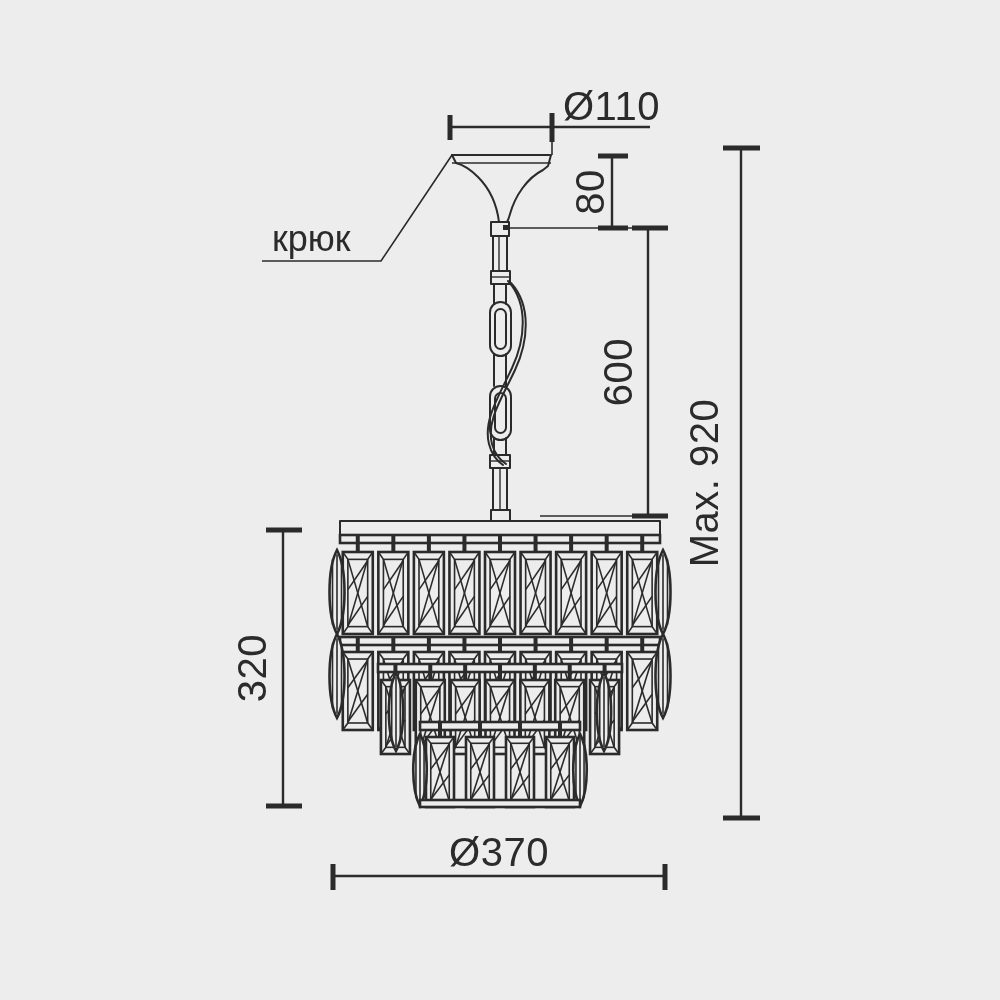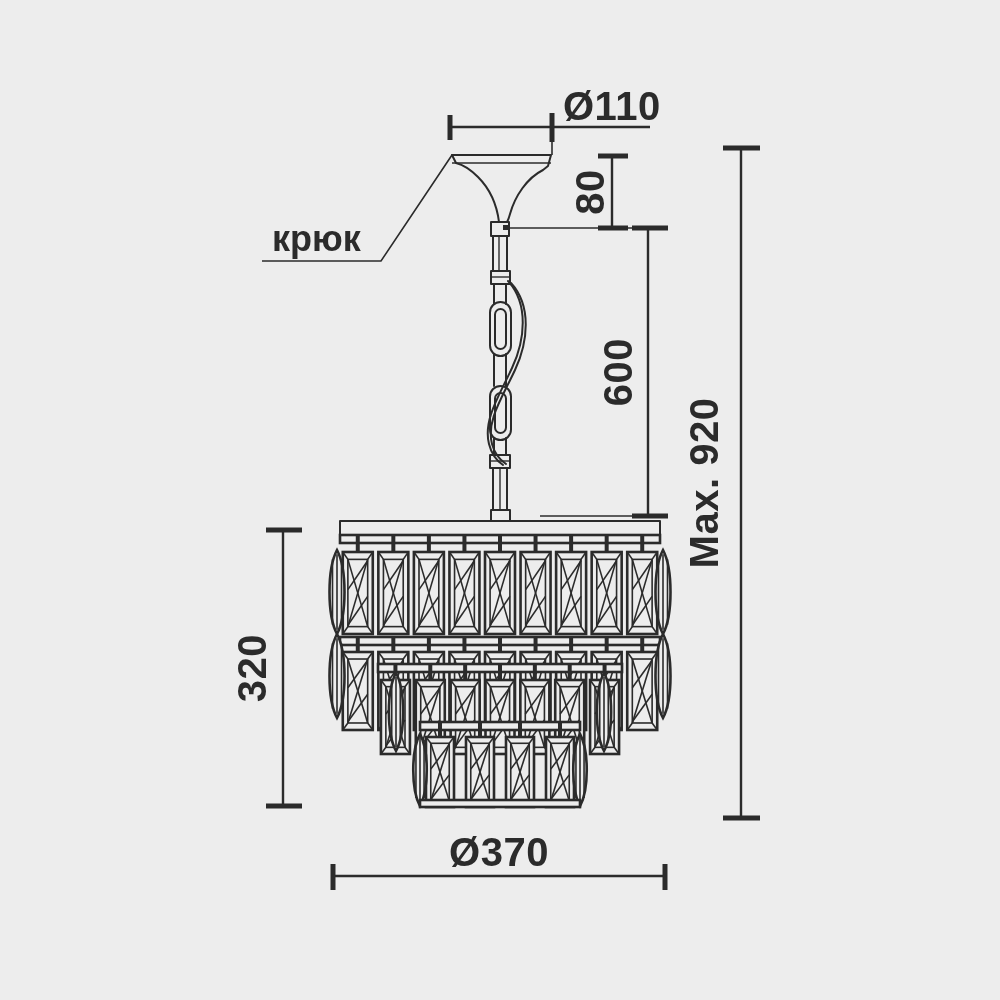--- a/index.html
+++ b/index.html
@@ -11,21 +11,20 @@
     width: 1000px;
     height: 1000px;
     font-family: "Liberation Sans", sans-serif;
     overflow: hidden;
   }
   #stage {
     position: relative;
     width: 1000px;
     height: 1000px;
     background: #ededed;
-    font-weight: bold;
   }
   svg.drawing {
     position: absolute;
     left: 0;
     top: 0;
     width: 1000px;
     height: 1000px;
     display: block;
   }
   .dim-text {

